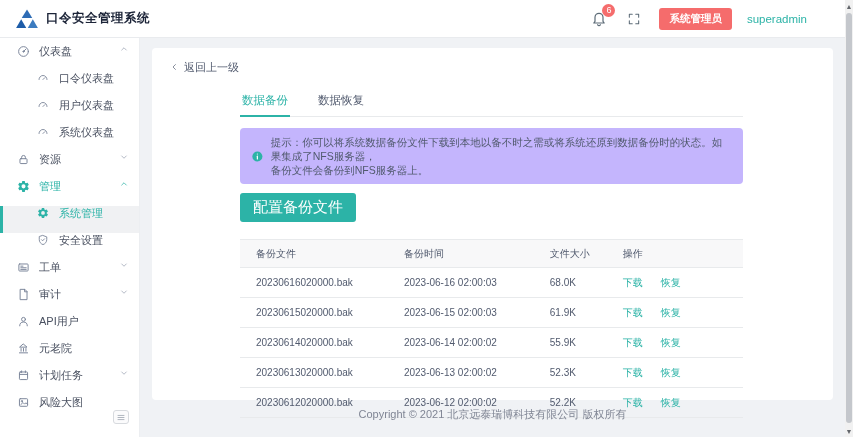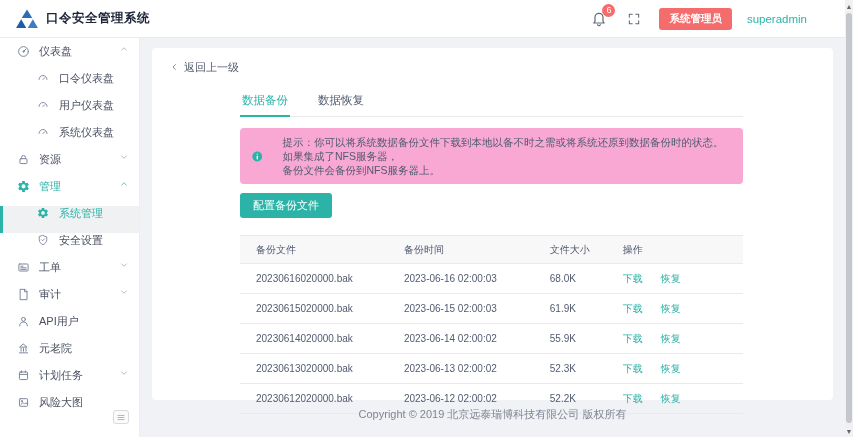--- a/index.html
+++ b/index.html
@@ -37,25 +37,25 @@
   .main { flex:1; padding:10px 20px 0 12px; display:flex; flex-direction:column; overflow:hidden; }
   .card { background:#fff; border-radius:4px; height:352px; padding:10px 0 0 0; }
   .back { display:inline-flex; align-items:center; gap:5px; margin-left:18px; font-size:11px; color:#515a6e; cursor:pointer; }
   .panel { margin:17px 90px 0 88px; }
 
   .tabs { display:flex; gap:26px; border-bottom:1px solid #e8eaec; }
   .tab { font-size:11.5px; color:#515a6e; padding:0 2px 8px; cursor:pointer; position:relative; }
   .tab.active { color:#2cb3a7; }
   .tab.active::after { content:""; position:absolute; left:0; right:0; bottom:-1px; height:2px; background:#2cb3a7; }
 
-  .alert { margin-top:11px; background:#f9a8d4; border-radius:4px; padding:7px 12px; display:flex; align-items:center; gap:20px; }
+  .alert { margin-top:11px; background:#c4b5fd; border-radius:4px; padding:7px 12px; display:flex; align-items:center; gap:8px; }
   .alert-txt { font-size:10.5px; line-height:14px; color:#515a6e; }
   .alert-txt span { display:block; }
 
-  .btn-primary { margin-top:9px; display:inline-block; background:#2cb3a7; color:#fff; font-size:11px; border:none; border-radius:3px; padding:5px 13px; cursor:pointer; }
+  .btn-primary { margin-top:9px; display:inline-block; background:#2cb3a7; color:#fff; font-size:15px; border:none; border-radius:3px; padding:5px 13px; cursor:pointer; }
 
   table { width:100%; border-collapse:collapse; margin-top:17px; font-size:10px; }
   thead th { background:#f8f8f9; color:#515a6e; font-weight:normal; text-align:left; height:28px; padding:0 8px; border-top:1px solid #e8eaec; border-bottom:1px solid #e8eaec; }
   tbody td { height:30px; padding:0 8px; border-bottom:1px solid #e8eaec; color:#515a6e; }
   th:first-child, td:first-child { padding-left:16px; }
   .lnk { color:#2cb3a7; cursor:pointer; margin-right:18px; }
 
   .foot { text-align:center; font-size:11px; color:#808695; margin-top:7px; }
 
   
@@ -355,21 +355,21 @@
                 <td>20230612020000.bak</td>
                 <td>2023-06-12 02:00:02</td>
                 <td>52.2K</td>
                 <td><span class="lnk">下载</span><span class="lnk">恢复</span></td>
               </tr>
             </tbody>
           </table>
         </div>
       </div>
 
-      <div class="foot">Copyright © 2019 北京远泰瑞博科技有限公司 版权所有</div>
+      <div class="foot">Copyright © 2021 北京远泰瑞博科技有限公司 版权所有</div>
     </main>
   </div>
 
   <div class="sbar">
     <div class="arrow">▲</div>
     <div class="thumb"></div>
     <div class="arrow bottom">▼</div>
   </div>
 
 </div>

